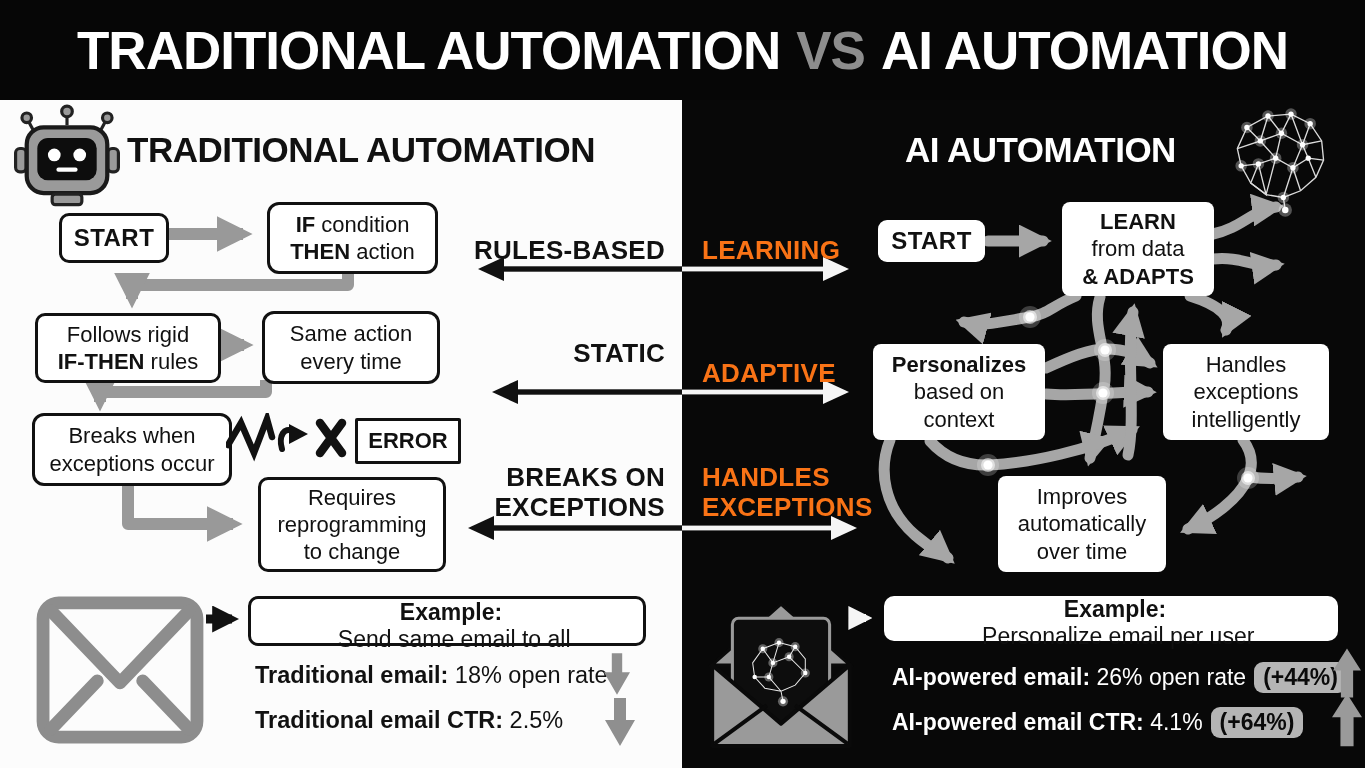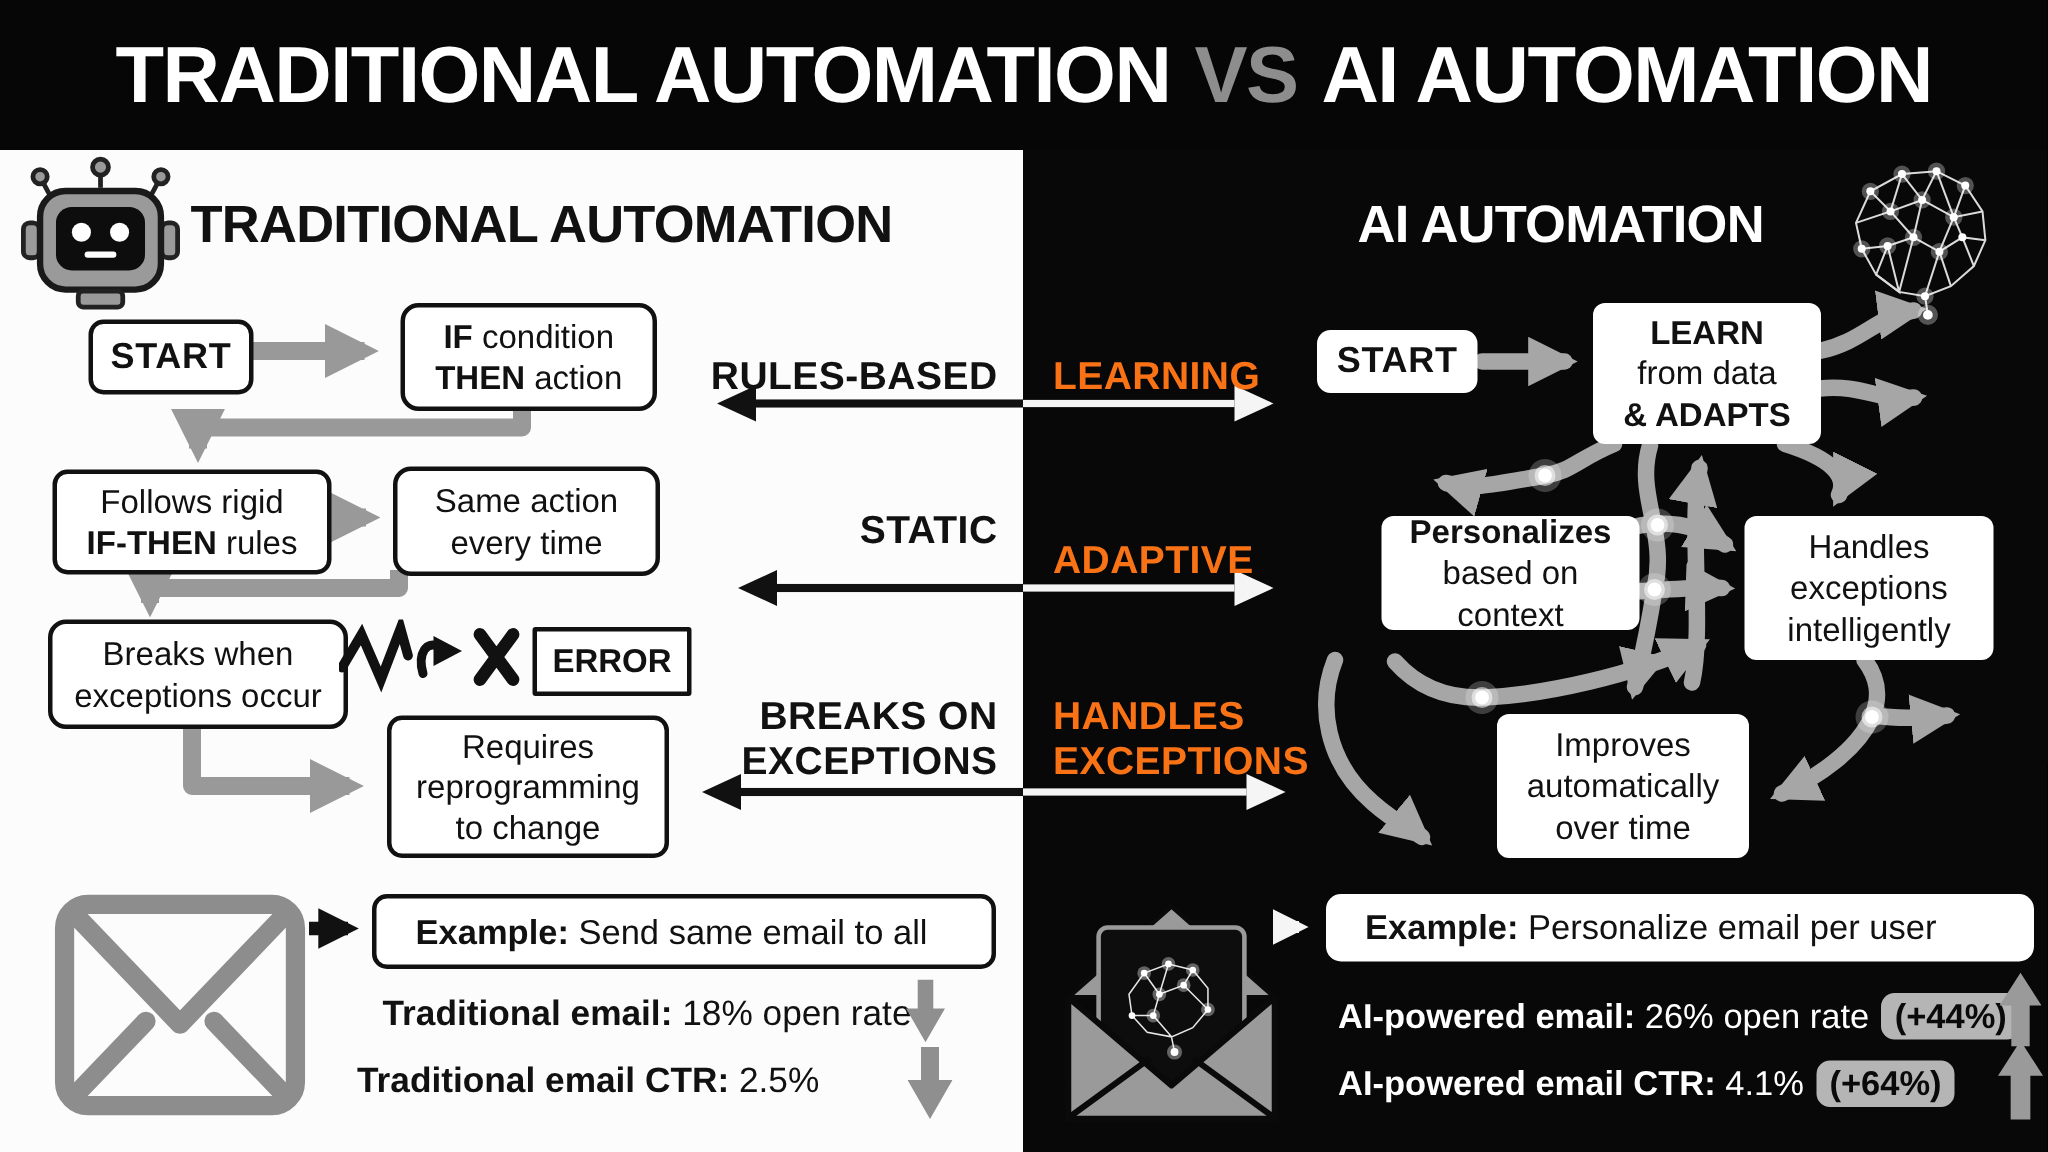--- a/index.html
+++ b/index.html
@@ -23,21 +23,21 @@
   .box b{font-weight:bold;}
   .box.noborder{border:none;border-radius:8px;}
   .startbox{font-weight:bold;font-size:24px;letter-spacing:0.5px;}
   
   .mid{position:absolute;font-size:26px;font-weight:bold;color:#111;z-index:3;
        white-space:pre-line;line-height:1.16;letter-spacing:0.3px;}
   .mid.r{color:#f97316;}
   .mid.alignr{text-align:right;}
   
   .exbox{position:absolute;background:#fff;border:3px solid #111;border-radius:10px;z-index:3;
-         display:flex;align-items:center;padding-left:26px;font-size:23px;color:#111;white-space:pre;}
+         display:flex;align-items:center;padding-left:8px;font-size:23px;color:#111;white-space:pre;flex-direction:column;}
   .exbox.noborder{border:none;}
   .exbox b{font-weight:bold;}
   .stat{position:absolute;font-size:23.5px;color:#111;white-space:pre;z-index:3;display:flex;align-items:center;}
   .stat b{font-weight:bold;}
   .stat.white{color:#fff;font-size:23px;}
   .badge{display:inline-block;background:#b5b5b5;color:#0a0a0a;font-weight:bold;
          border-radius:9px;padding:2px 9px;margin-left:8px;font-size:23px;}
   .icon{position:absolute;z-index:3;}
 </style>
 </head>
@@ -222,21 +222,21 @@
     <b>Example:</b><span> Send same email to all</span>
   </div>
 
   <div class="stat" style="left:255px;top:662px">
     <b>Traditional email:</b><span> 18% open rate</span>
   </div>
   <svg class="icon" style="left:604px;top:651px" width="26" height="46" viewBox="0 0 30 48">
     <path d="M9,0 H21 V22 H30 L15,48 L0,22 H9 Z" fill="#8f8f8f"></path>
   </svg>
 
-  <div class="stat" style="left:238px;top:707px">
+  <div class="stat" style="left:255px;top:707px">
     <b>Traditional email CTR:</b><span> 2.5%</span>
   </div>
   <svg class="icon" style="left:605px;top:695px" width="30" height="54" viewBox="0 0 30 48">
     <path d="M9,0 H21 V22 H30 L15,48 L0,22 H9 Z" fill="#8f8f8f"></path>
   </svg>
 
   <div class="mid alignr" style="left:385px;top:235px;width:280px">RULES-BASED</div>
   <div class="mid r" style="left:702px;top:235px">LEARNING</div>
 
   <div class="mid alignr" style="left:385px;top:338px;width:280px">STATIC</div>
@@ -290,21 +290,21 @@
   <div class="box noborder startbox" style="left:878px;top:220px;width:107px;height:42px;border-radius:9px">
     <div class="ln">START</div>
   </div>
 
   <div class="box noborder" style="left:1062px;top:202px;width:152px;height:94px">
     <div class="ln"><b>LEARN</b></div>
     <div class="ln">from data</div>
     <div class="ln"><b>&amp; ADAPTS</b></div>
   </div>
 
-  <div class="box noborder" style="left:921px;top:344px;width:172px;height:76px">
+  <div class="box noborder" style="left:873px;top:344px;width:172px;height:96px">
     <div class="ln"><b>Personalizes</b></div>
     <div class="ln">based on</div>
     <div class="ln">context</div>
   </div>
 
   <div class="box noborder" style="left:1163px;top:344px;width:166px;height:96px">
     <div class="ln">Handles</div>
     <div class="ln">exceptions</div>
     <div class="ln">intelligently</div>
   </div>

